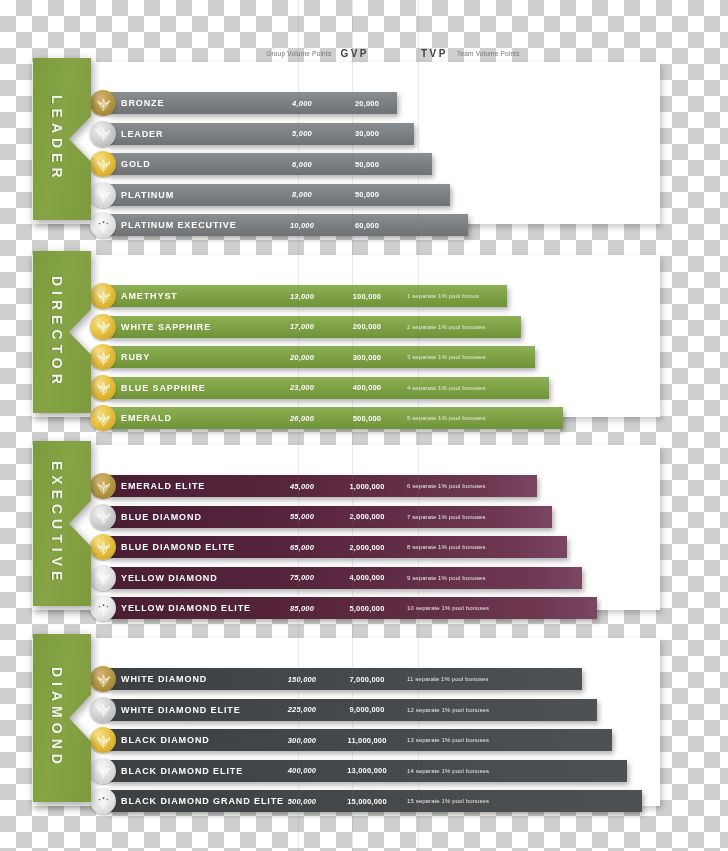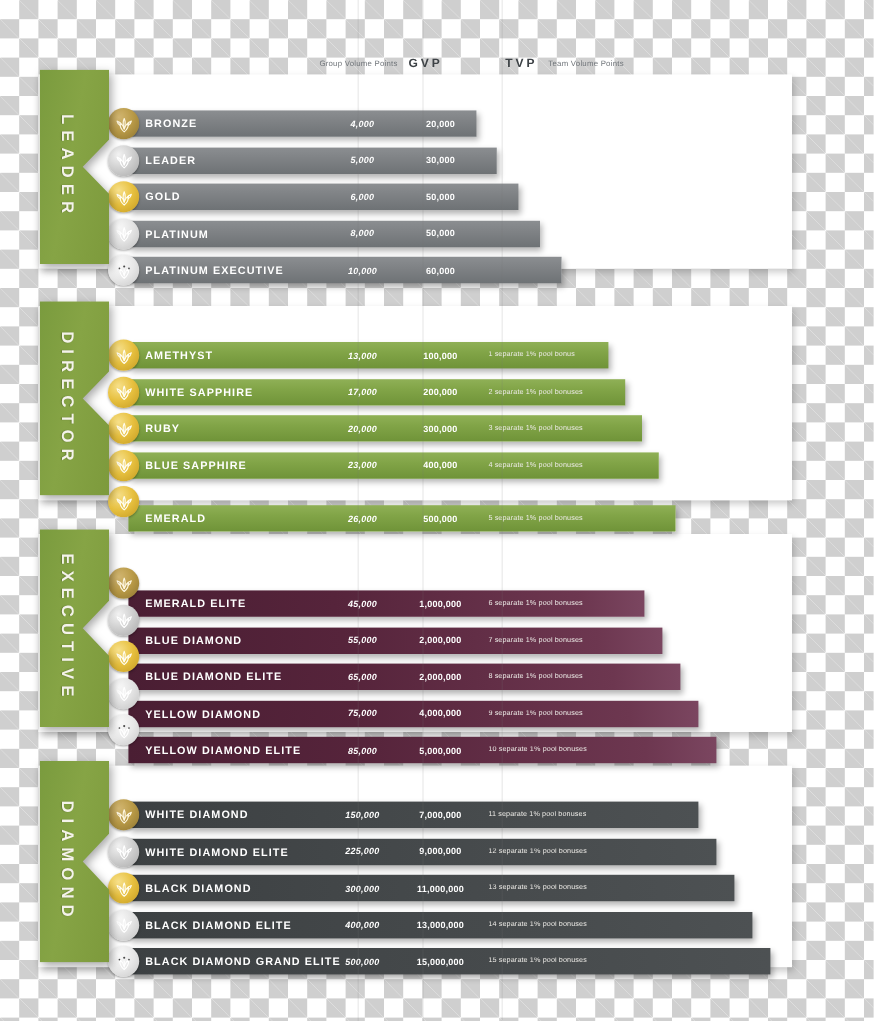--- a/index.html
+++ b/index.html
@@ -82,21 +82,21 @@
 
   
   .bar{
     position:absolute;left:17px;top:4px;height:22px;
     display:flex;align-items:center;
     box-shadow:2px 3px 5px rgba(0,0,0,.30);
     z-index:2;
   }
   .bar-leader   {background:linear-gradient(180deg,#8b8e91 0%,#808386 38%,#6e7275 100%);}
   .bar-director {background:linear-gradient(180deg,#8fb056 0%,#81a447 40%,#6f9338 100%);}
-  .bar-executive{background:linear-gradient(90deg,#4a1e33 0%,#56243b 40%,#6d3750 88%,#7b4660 100%);margin-top:17px;}
+  .bar-executive{background:linear-gradient(90deg,#4a1e33 0%,#56243b 40%,#6d3750 88%,#7b4660 100%);}
   .bar-diamond  {background:linear-gradient(90deg,#3c4042 0%,#44484a 45%,#4d5153 100%);}
 
   .cell{
     color:#ffffff;font-weight:bold;white-space:nowrap;
     overflow:hidden;text-overflow:clip;
     box-sizing:border-box;
   }
   .c-name{
     padding-left:14px;font-size:9px;letter-spacing:.9px;
     flex:0 0 auto;
@@ -303,21 +303,21 @@
               <g fill="none" stroke="#fffdf0" stroke-width="1.35" stroke-linecap="round" stroke-linejoin="round">
                 <path d="M12 21 C8.2 18 6.6 14.2 7.1 10.2 C9.6 11.8 11 14.6 12 17.6 C13 14.6 14.4 11.8 16.9 10.2 C17.4 14.2 15.8 18 12 21 Z"></path>
                 <path d="M12 17.6 C10.6 13.6 10.3 9.2 12 5.4 C13.7 9.2 13.4 13.6 12 17.6 Z"></path>
                 <path d="M7.4 13.6 C5.2 12.4 3.9 10.6 3.6 8.4 C5.9 8.9 7.5 10.3 8.4 12.2"></path>
                 <path d="M16.6 13.6 C18.8 12.4 20.1 10.6 20.4 8.4 C18.1 8.9 16.5 10.3 15.6 12.2"></path>
               </g>
             </svg>
           </div>
         </div>
         <div class="row" style="top: 132px;">
-          <div class="bar bar-director" style="width: 456px; margin-top: 14px;">
+          <div class="bar bar-director" style="width: 456px;">
             <span class="cell c-name">EMERALD</span>
             <span class="cell c-gvp">26,000</span>
             <span class="cell c-tvp">500,000</span>
             <span class="cell c-pool">5 separate 1% pool bonuses</span>
           </div>
           <div class="medal m-gold">
             <svg viewBox="0 0 24 24">
               <g fill="none" stroke="#fffdf0" stroke-width="1.35" stroke-linecap="round" stroke-linejoin="round">
                 <path d="M12 21 C8.2 18 6.6 14.2 7.1 10.2 C9.6 11.8 11 14.6 12 17.6 C13 14.6 14.4 11.8 16.9 10.2 C17.4 14.2 15.8 18 12 21 Z"></path>
                 <path d="M12 17.6 C10.6 13.6 10.3 9.2 12 5.4 C13.7 9.2 13.4 13.6 12 17.6 Z"></path>

